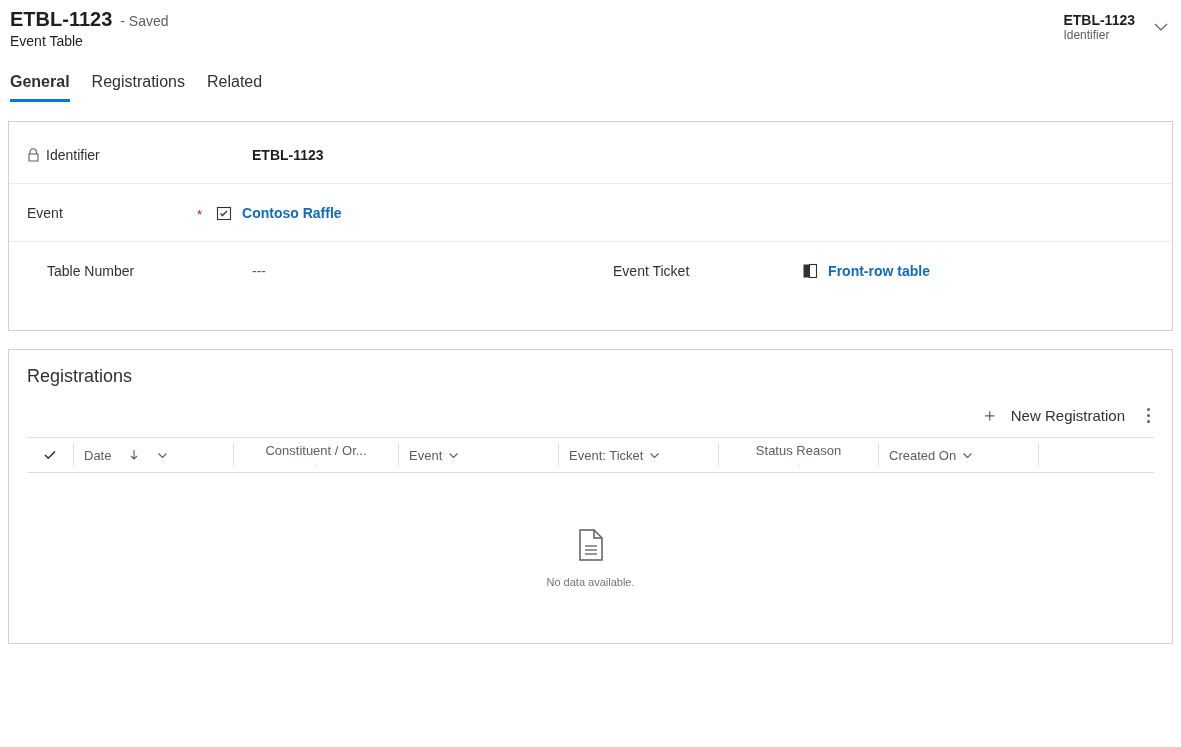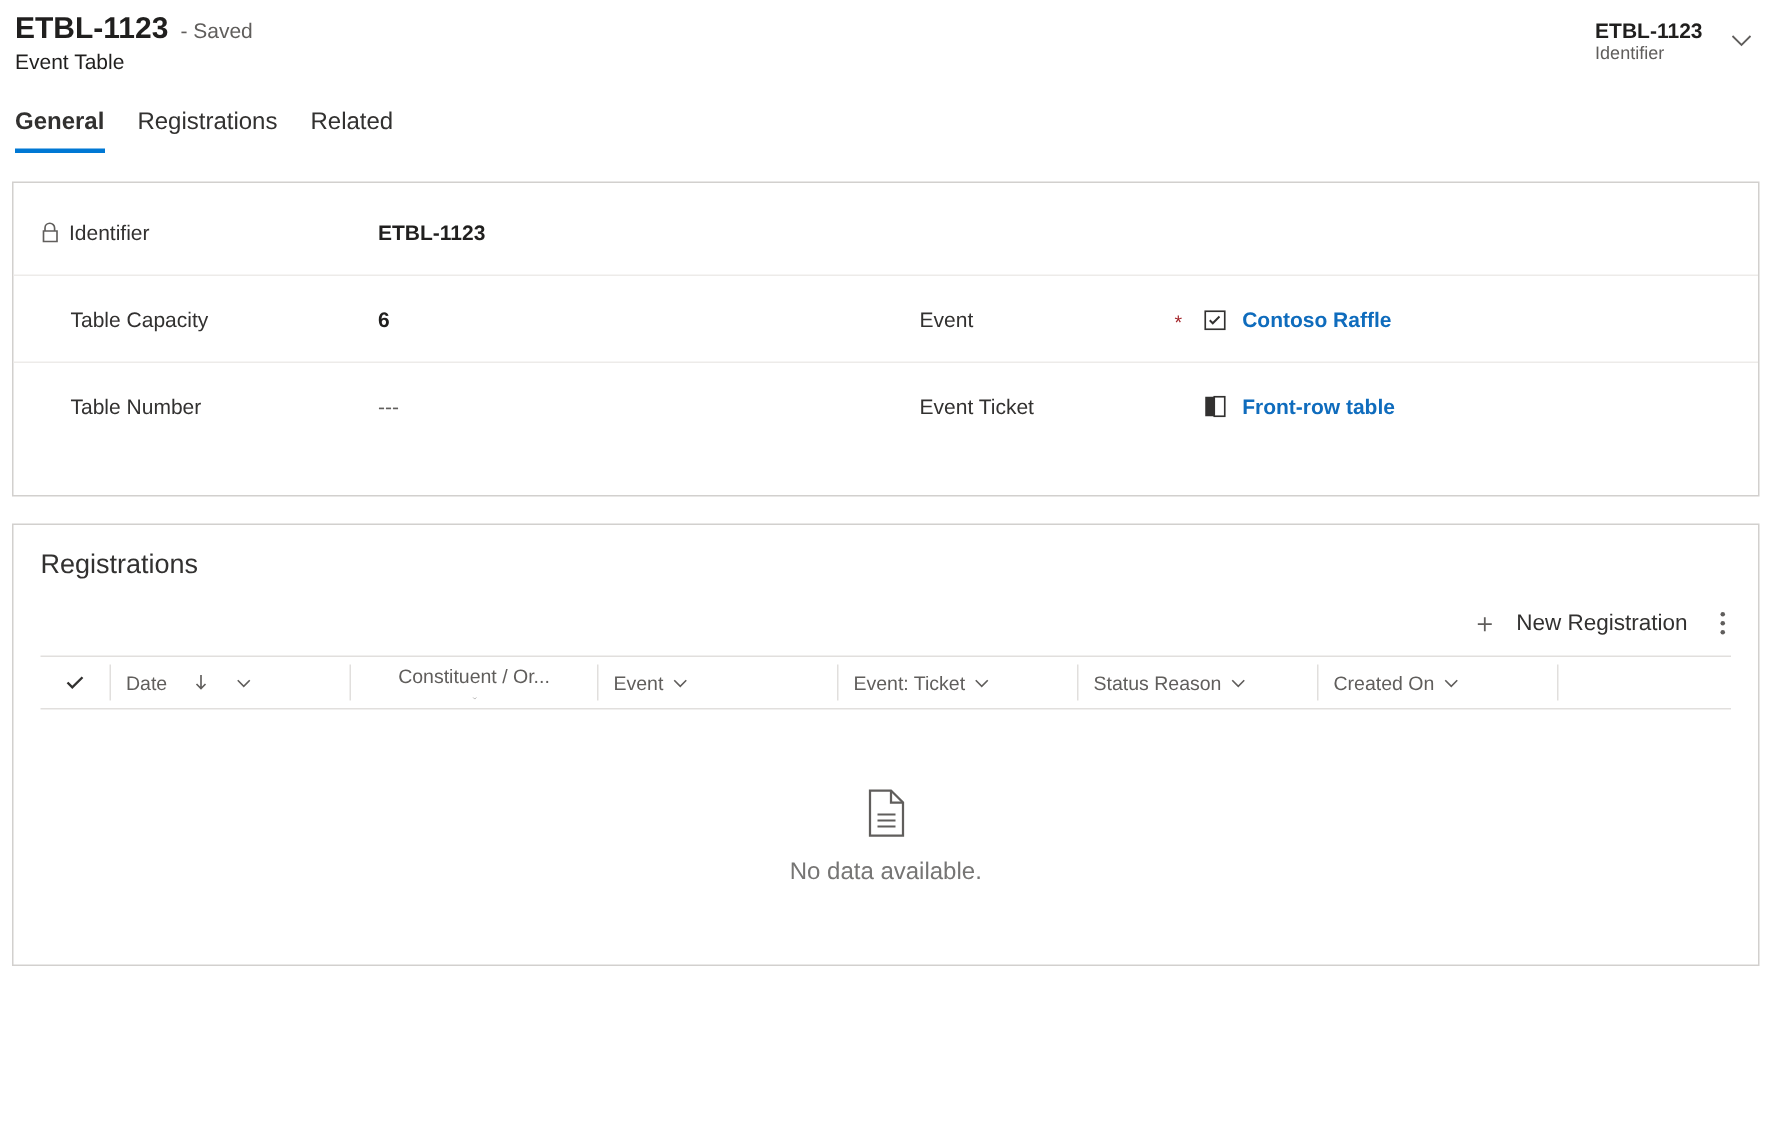--- a/index.html
+++ b/index.html
@@ -209,42 +209,42 @@
   }
   .gh-check {
     width: 46px;
     justify-content: center;
     border-left: none;
   }
   .gh-date { width: 160px; gap: 18px; }
   .gh-con { width: 165px; flex-direction: column; }
   .gh-evt { width: 160px; }
   .gh-tkt { width: 160px; }
-  .gh-sr  { width: 160px; }
+  .gh-sr  { width: 160px; flex-direction: column; }
   .gh-co  { width: 160px; }
   .chev-sm {
     color: #605e5c;
   }
   .sort-arrow {
     color: #605e5c;
   }
   .nodata {
     height: 170px;
     display: flex;
     flex-direction: column;
     align-items: center;
     justify-content: center;
     gap: 14px;
     color: #767574;
   }
   .file-ico {
     color: #605e5c;
   }
   .nodata-text {
-    font-size: 16px;
+    font-size: 11px;
     color: #767574;
   }
   .lock-ico { color:#605e5c; }
 </style>
 </head>
 <body>
 
 <div class="header-row">
   <div class="header-left">
     <div class="title-line">
@@ -278,24 +278,20 @@
             <path d="M3 6 V4 a3.2 3.2 0 0 1 6.4 0 V6 M2 6 h9 v7 h-9 z" fill="none" stroke="currentColor" stroke-width="1.1"></path>
           </svg>
         <span>Identifier</span>
       </div>
       <div class="fld-value">ETBL-1123</div>
     </div>
     <div class="fld-group-r"></div>
   </div>
 
   <div class="form-row">
-    <div class="fld-group-l">
-      <div class="fld-label" style="padding-left:20px">Table Capacity</div>
-      <div class="fld-value">6</div>
-    </div>
     <div class="fld-group-r">
       <div class="fld-label-r">Event</div>
       <span class="required">*</span>
       <div class="lookup">
         <svg class="lookup-icon" viewBox="0 0 16 16">
             <rect x="1.5" y="2.5" width="13" height="12" fill="none" stroke="currentColor" stroke-width="1.1"></rect>
             <path d="M4.5 8.5 l2 2 l4.5 -4.5" fill="none" stroke="currentColor" stroke-width="1.3"></path>
           </svg>
         <span>Contoso Raffle</span>
       </div>

